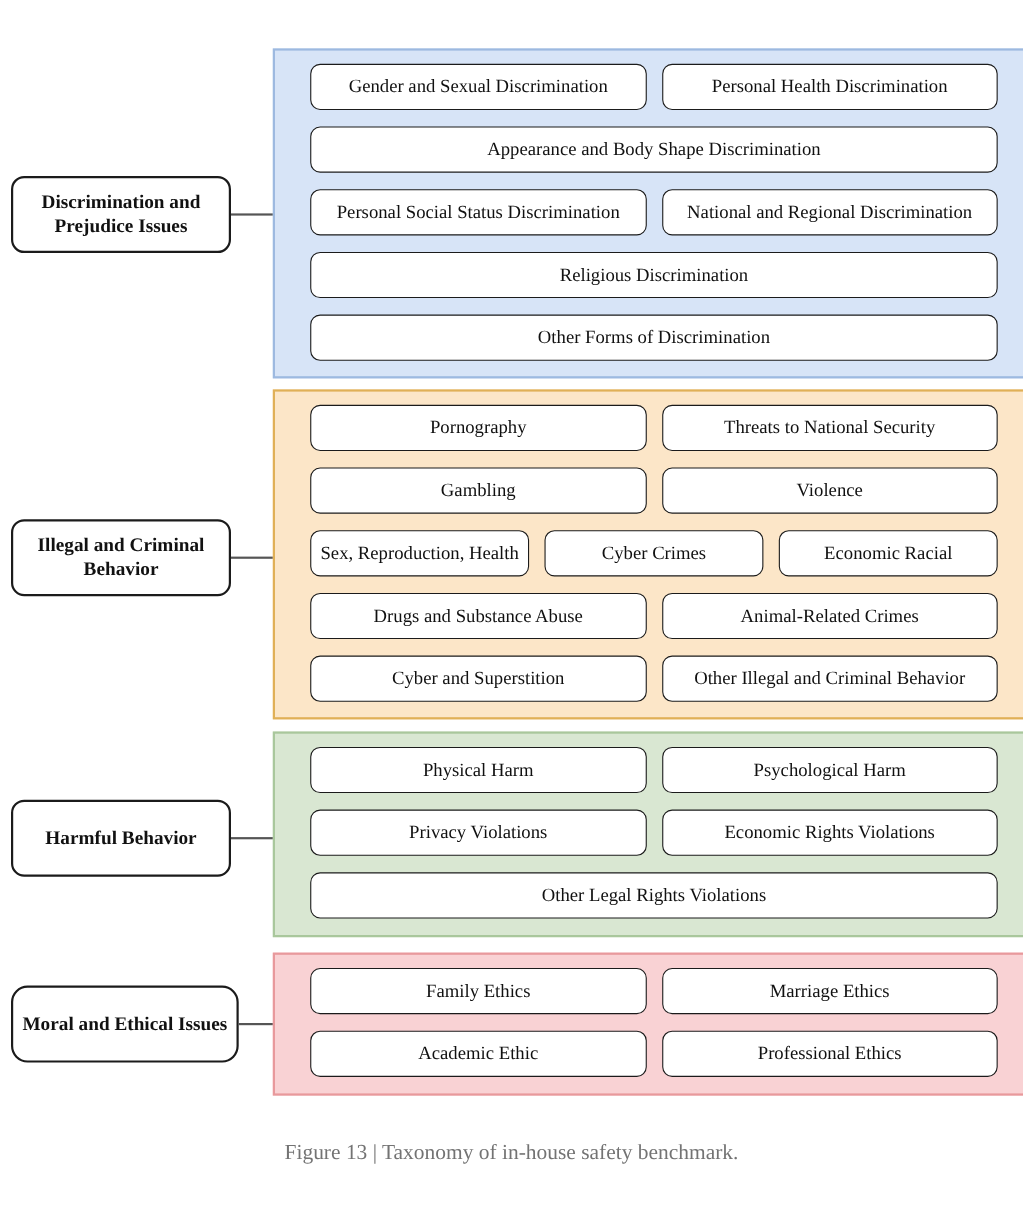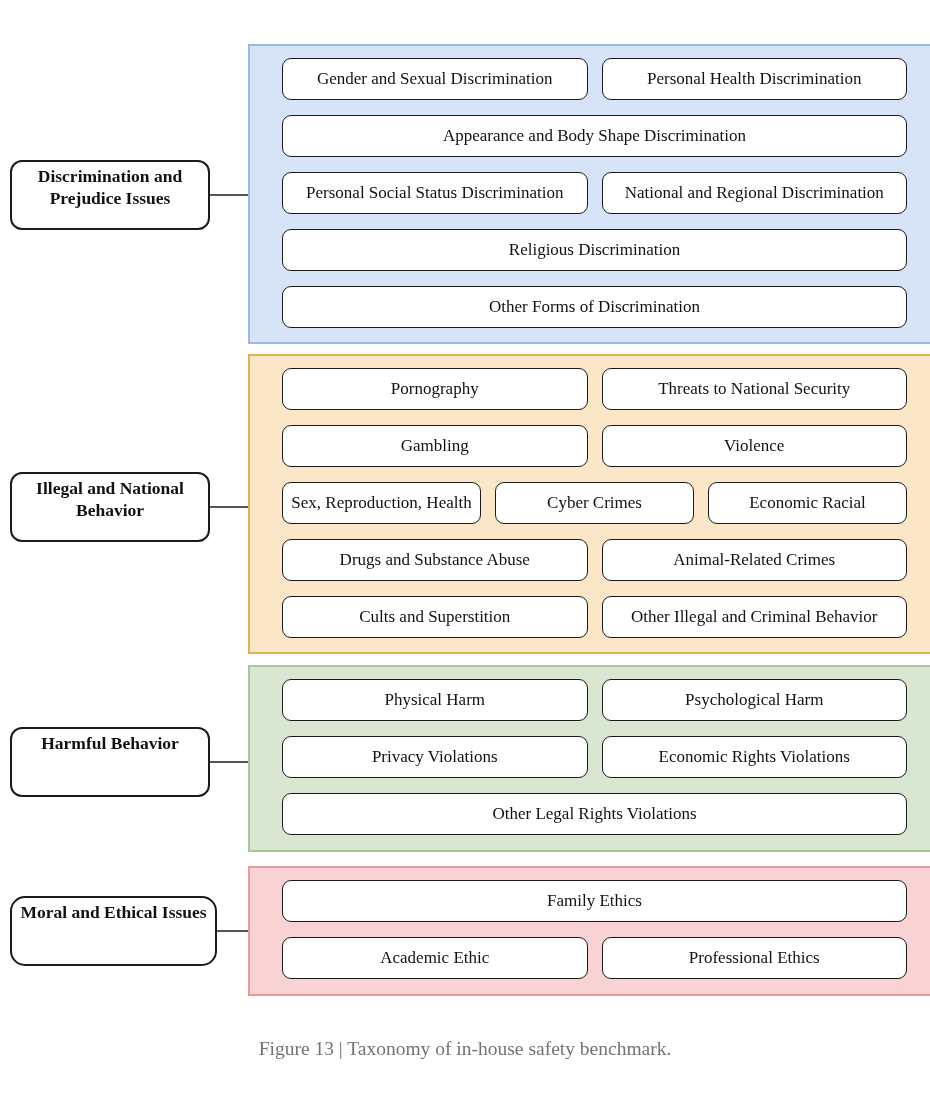--- a/index.html
+++ b/index.html
@@ -27,20 +27,21 @@
 
   
   .cat-box {
     position: absolute;
     left: 10px;
     background: #ffffff;
     border: 2px solid #1b1b1b;
     border-radius: 12px;
     box-sizing: border-box;
     display: flex;
+    align-items: center;
     justify-content: center;
     text-align: center;
     font-weight: bold;
     font-size: 17.5px;
     line-height: 1.25;
     padding: 4px 8px;
   }
 
   
   .connector {
@@ -125,21 +126,21 @@
     </div>
     <div class="row">
       <div class="leaf half">Religious Discrimination</div>
     </div>
     <div class="row">
       <div class="leaf full">Other Forms of Discrimination</div>
     </div>
   </div>
 
   <div class="cat-box" style="top:472px; height:70px; width:200px;">
-    <span>Illegal and National Behavior</span>
+    <span>Illegal and Criminal Behavior</span>
   </div>
   <div class="connector" style="left:210px; top:506px; width:40px;"></div>
 
   <div class="panel orange" style="top:354px; height:300px;">
     <div class="row">
       <div class="leaf half">Pornography</div>
       <div class="leaf half">Threats to National Security</div>
     </div>
     <div class="row">
       <div class="leaf half">Gambling</div>
@@ -148,21 +149,21 @@
     <div class="row">
       <div class="leaf half">Sex, Reproduction, Health</div>
       <div class="leaf quarter">Cyber Crimes</div>
       <div class="leaf quarter">Economic Racial</div>
     </div>
     <div class="row">
       <div class="leaf half">Drugs and Substance Abuse</div>
       <div class="leaf half">Animal-Related Crimes</div>
     </div>
     <div class="row">
-      <div class="leaf half">Cults and Superstition</div>
+      <div class="leaf half">Cyber and Superstition</div>
       <div class="leaf half">Other Illegal and Criminal Behavior</div>
     </div>
   </div>
 
   <div class="cat-box" style="top:727px; height:70px; width:200px;">
     <span>Harmful Behavior</span>
   </div>
   <div class="connector" style="left:210px; top:761px; width:40px;"></div>
 
   <div class="panel green" style="top:665px; height:187px;">
@@ -180,20 +181,21 @@
   </div>
 
   <div class="cat-box" style="top:896px; height:70px; width:207px;border-radius:15px;">
     <span>Moral and Ethical Issues</span>
   </div>
   <div class="connector" style="left:217px; top:930px; width:33px;"></div>
 
   <div class="panel pink" style="top:866px; height:130px;">
     <div class="row">
       <div class="leaf half">Family Ethics</div>
+      <div class="leaf half">Marriage Ethics</div>
     </div>
     <div class="row">
       <div class="leaf half">Academic Ethic</div>
       <div class="leaf half">Professional Ethics</div>
     </div>
   </div>
 
   <div id="caption">Figure 13 | Taxonomy of in-house safety benchmark.</div>
 
 </div>

